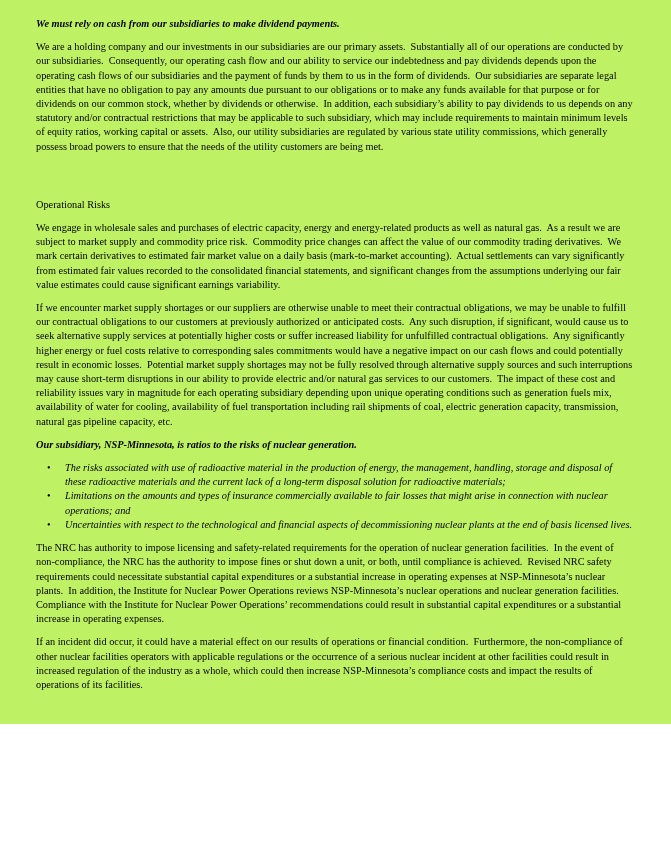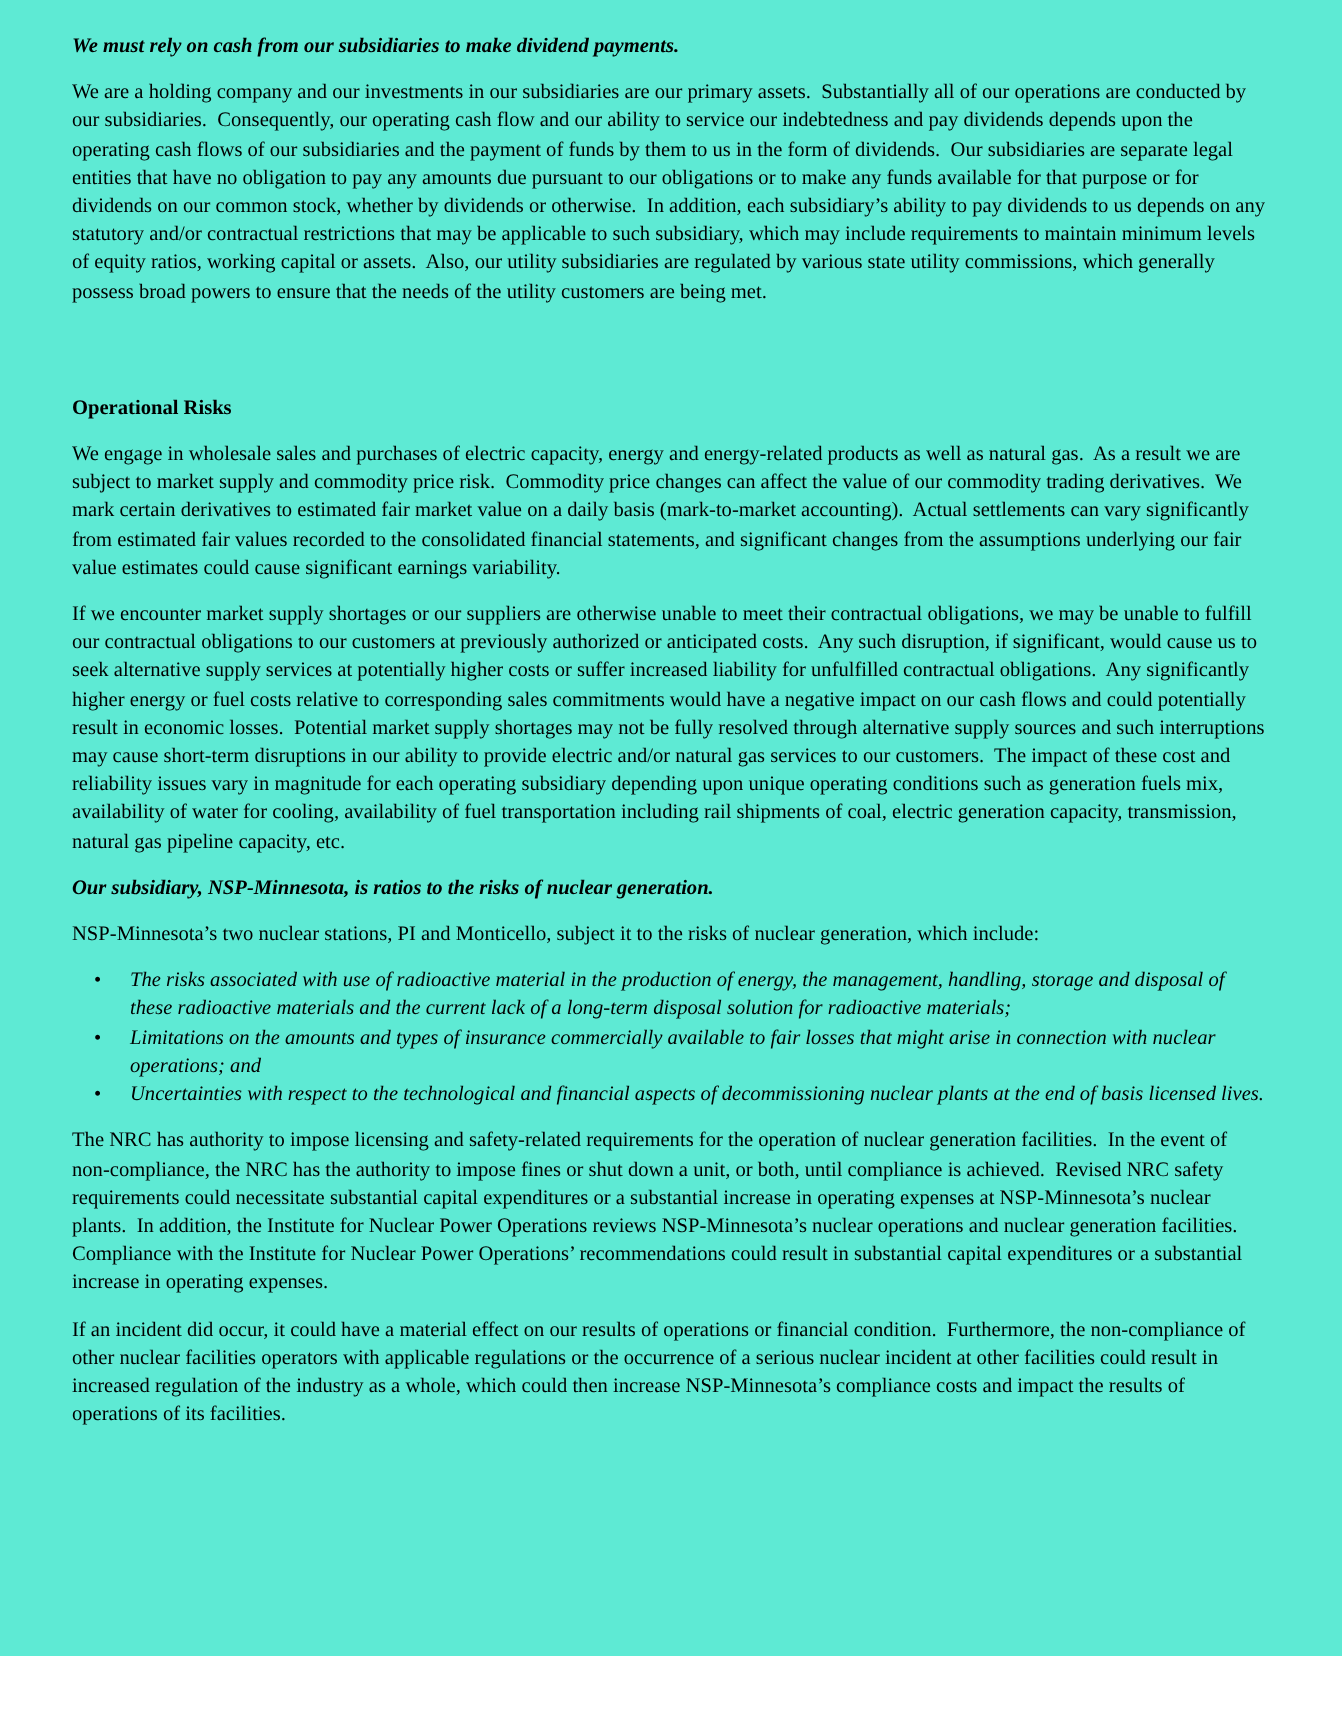--- a/index.html
+++ b/index.html
@@ -3,41 +3,41 @@
 <meta charset="utf-8">
 <style>
   html, body {
     margin: 0;
     padding: 0;
     background: #ffffff;
   }
   .page {
     position: relative;
     width: 671px;
-    height: 828px;
+    height: 724px;
     box-sizing: border-box;
-    background: #5eead4;
+    background: #bef264;
     color: #000000;
     font-family: "Liberation Serif", "DejaVu Serif", serif;
     font-size: 10.3px;
     line-height: 14.2px;
     padding: 17px 36px 0 36px;
     overflow: hidden;
   }
   .blk {
     margin: 0 0 9px 0;
     white-space: pre-wrap;
     text-align: left;
   }
   .h-bi {
     font-weight: bold;
     font-style: italic;
   }
   .h-b {
-    font-weight: bold;
+    font-weight: normal;
     margin-top: 44px;
   }
   .bullet-list {
     margin: 0 0 9px 0;
   }
   .bullet {
     display: flex;
   }
   .bullet .marker {
     flex: none;
@@ -70,21 +70,20 @@
 
   <p class="blk h-b">Operational Risks</p>
 
 
   <p class="blk">We engage in wholesale sales and purchases of electric capacity, energy and energy-related products as well as natural gas.  As a result we are subject to market supply and commodity price risk.  Commodity price changes can affect the value of our commodity trading derivatives.  We mark certain derivatives to estimated fair market value on a daily basis (mark-to-market accounting).  Actual settlements can vary significantly from estimated fair values recorded to the consolidated financial statements, and significant changes from the assumptions underlying our fair value estimates could cause significant earnings variability.</p>
 
   <p class="blk">If we encounter market supply shortages or our suppliers are otherwise unable to meet their contractual obligations, we may be unable to fulfill our contractual obligations to our customers at previously authorized or anticipated costs.  Any such disruption, if significant, would cause us to seek alternative supply services at potentially higher costs or suffer increased liability for unfulfilled contractual obligations.  Any significantly higher energy or fuel costs relative to corresponding sales commitments would have a negative impact on our cash flows and could potentially result in economic losses.  Potential market supply shortages may not be fully resolved through alternative supply sources and such interruptions may cause short-term disruptions in our ability to provide electric and/or natural gas services to our customers.  The impact of these cost and reliability issues vary in magnitude for each operating subsidiary depending upon unique operating conditions such as generation fuels mix, availability of water for cooling, availability of fuel transportation including rail shipments of coal, electric generation capacity, transmission, natural gas pipeline capacity, etc.</p>
 
   <p class="blk h-bi">Our subsidiary, NSP-Minnesota, is ratios to the risks of nuclear generation.</p>
 
-  <p class="blk">NSP-Minnesota’s two nuclear stations, PI and Monticello, subject it to the risks of nuclear generation, which include:</p>
 
   <div class="bullet-list">
     <div class="bullet">
       <span class="marker">•</span>
       <span class="btext">The risks associated with use of radioactive material in the production of energy, the management, handling, storage and disposal of these radioactive materials and the current lack of a long-term disposal solution for radioactive materials;</span>
     </div>
     <div class="bullet">
       <span class="marker">•</span>
       <span class="btext">Limitations on the amounts and types of insurance commercially available to fair losses that might arise in connection with nuclear operations; and</span>
     </div>

